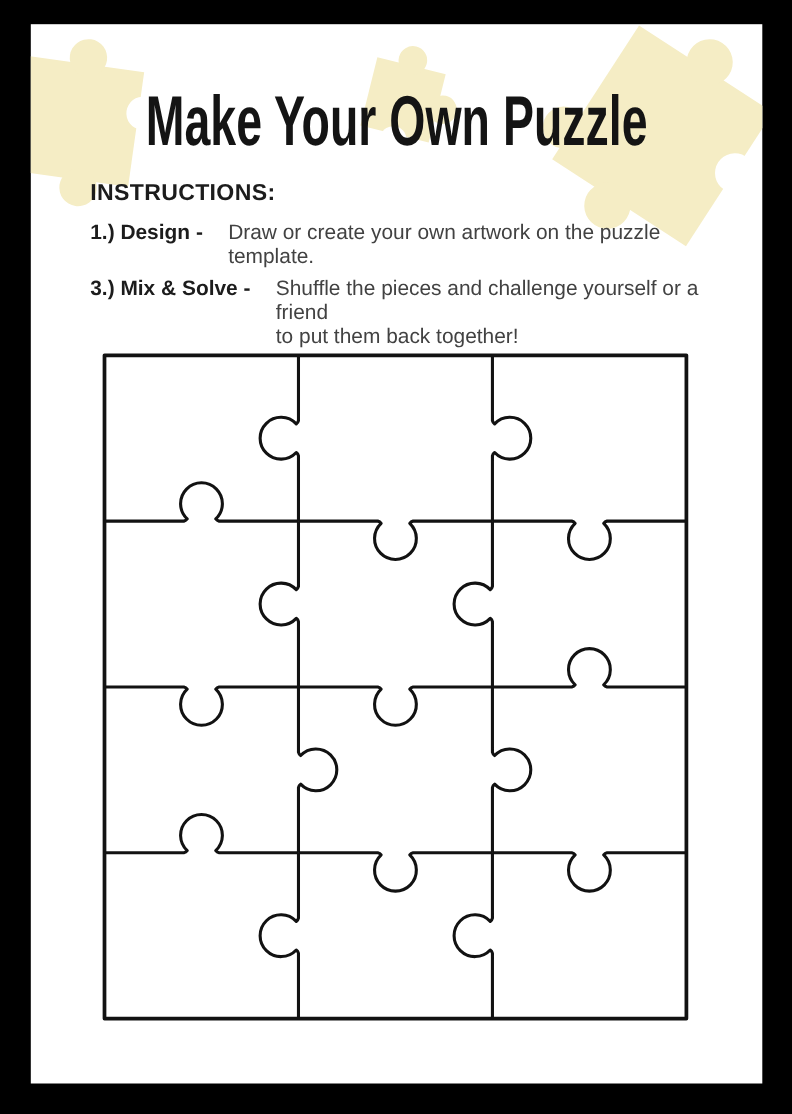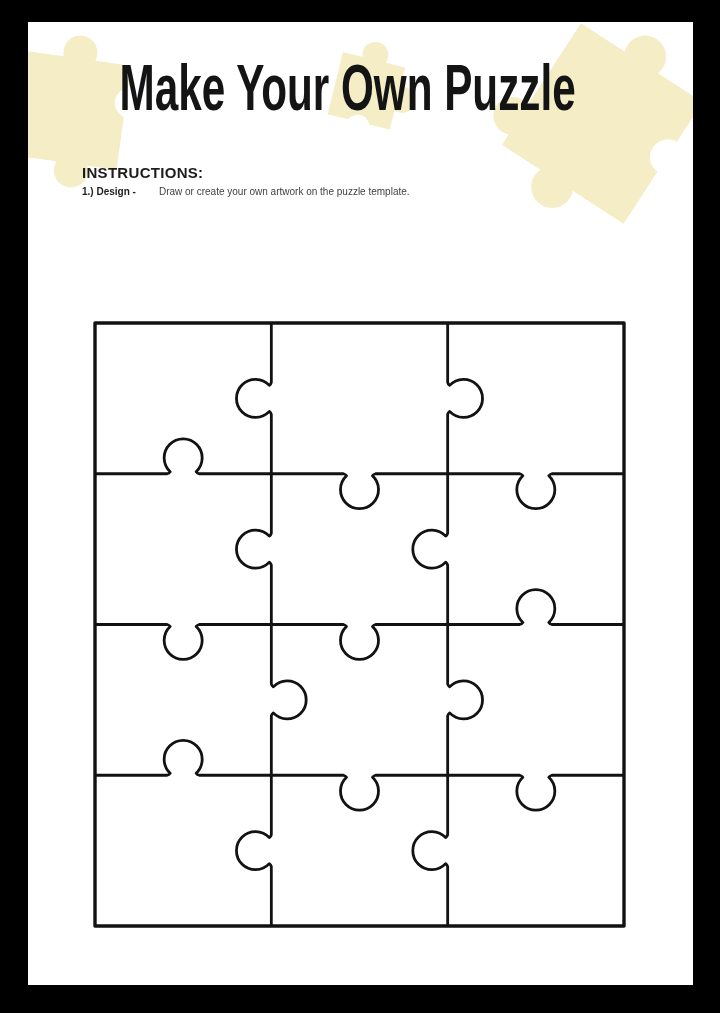--- a/index.html
+++ b/index.html
@@ -18,51 +18,52 @@
     position: absolute;
     left: 28px; top: 22px; right: 27px; bottom: 28px;
     background: var(--paper, #fff);
     overflow: hidden;
   }
   .deco { position: absolute; overflow: visible; }
   .deco .fill  { fill: var(--accent, #f5edc5); }
   .deco .cut   { fill: var(--paper, #fff); }
 
   .title-wrap {
-    position: absolute; left: 0; right: 0; top: 32px;
-    display: flex; justify-content: flex-end;
+    position: absolute; left: 0; right: 0; top: 54px;
+    display: flex; justify-content: center;
     pointer-events: none;
   }
   .title {
     margin: 0;
     font-family: "Liberation Sans", sans-serif;
     font-weight: bold;
     font-size: 64px;
     line-height: 1.08;
     color: var(--title, #141414);
     transform: scale(0.66, 1);
     transform-origin: center top;
     white-space: nowrap;
   }
 
   .instructions {
     position: absolute; left: 54px; top: 142px; right: 20px;
   }
   .instructions-heading {
     font-weight: bold;
-    font-size: 15px;
+    font-size: 21px;
     letter-spacing: 0.3px;
     color: var(--heading, #1c1c1c);
+    margin-bottom: 13px;
   }
   .instruction-item {
     display: flex;
     align-items: flex-start;
     gap: 6px;
     margin-bottom: 7px;
-    font-size: 10px;
+    font-size: 19px;
     line-height: 22px;
   }
   .instruction-label {
     font-weight: bold;
     color: var(--label, #1c1c1c);
     white-space: nowrap;
   }
   .instruction-text {
     color: var(--body, #424242);
     white-space: pre-line;
@@ -124,20 +125,25 @@
 
     <div class="instructions">
       <div class="instructions-heading">INSTRUCTIONS:</div>
 
       <div class="instruction-item">
         <span class="instruction-label">1.) Design -</span>
         <span class="instruction-text">Draw or create your own artwork on the puzzle template.</span>
       </div>
 
 
+      <div class="instruction-item">
+        <span class="instruction-label">3.) Mix &amp; Solve -</span>
+        <span class="instruction-text">Shuffle the pieces and challenge yourself or a friend
+to put them back together!</span>
+      </div>
     </div>
 
     <svg id="grid-svg" class="grid" viewBox="0 0 529 603">
         <path d="M 0 150.75 L 72.16666666666667 150.75 A 5 5 0 0 0 75.16666666666667 148.75 A 19 19 0 1 1 101.16666666666667 148.75 A 5 5 0 0 0 104.16666666666667 150.75 L 176.33333333333334 150.75"></path>
         <path d="M 176.33333333333334 150.75 L 248.5 150.75 A 5 5 0 0 1 251.5 152.75 A 19 19 0 1 0 277.5 152.75 A 5 5 0 0 1 280.5 150.75 L 352.6666666666667 150.75"></path>
         <path d="M 352.6666666666667 150.75 L 424.83333333333337 150.75 A 5 5 0 0 1 427.83333333333337 152.75 A 19 19 0 1 0 453.83333333333337 152.75 A 5 5 0 0 1 456.83333333333337 150.75 L 529 150.75"></path>
         <path d="M 0 301.5 L 72.16666666666667 301.5 A 5 5 0 0 1 75.16666666666667 303.5 A 19 19 0 1 0 101.16666666666667 303.5 A 5 5 0 0 1 104.16666666666667 301.5 L 176.33333333333334 301.5"></path>
         <path d="M 176.33333333333334 301.5 L 248.5 301.5 A 5 5 0 0 1 251.5 303.5 A 19 19 0 1 0 277.5 303.5 A 5 5 0 0 1 280.5 301.5 L 352.6666666666667 301.5"></path>
         <path d="M 352.6666666666667 301.5 L 424.83333333333337 301.5 A 5 5 0 0 0 427.83333333333337 299.5 A 19 19 0 1 1 453.83333333333337 299.5 A 5 5 0 0 0 456.83333333333337 301.5 L 529 301.5"></path>
         <path d="M 0 452.25 L 72.16666666666667 452.25 A 5 5 0 0 0 75.16666666666667 450.25 A 19 19 0 1 1 101.16666666666667 450.25 A 5 5 0 0 0 104.16666666666667 452.25 L 176.33333333333334 452.25"></path>

